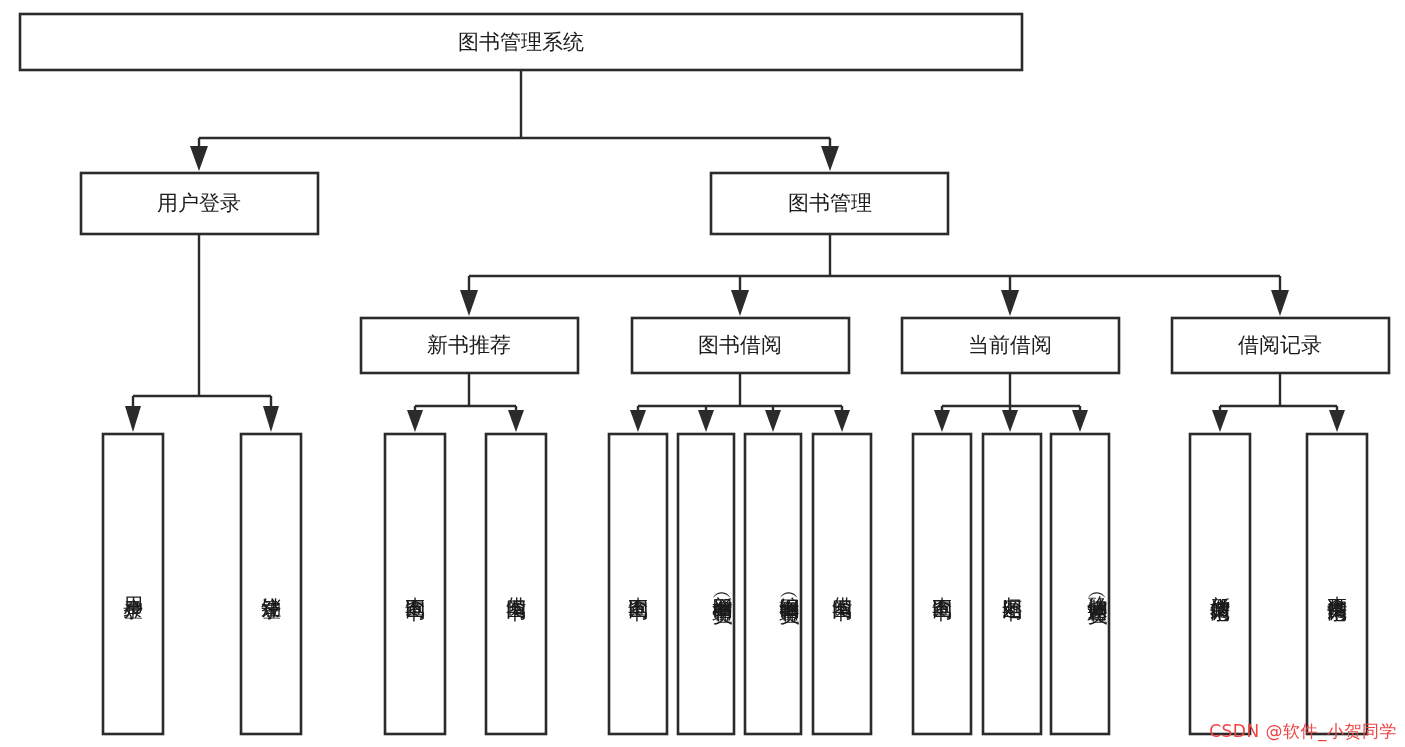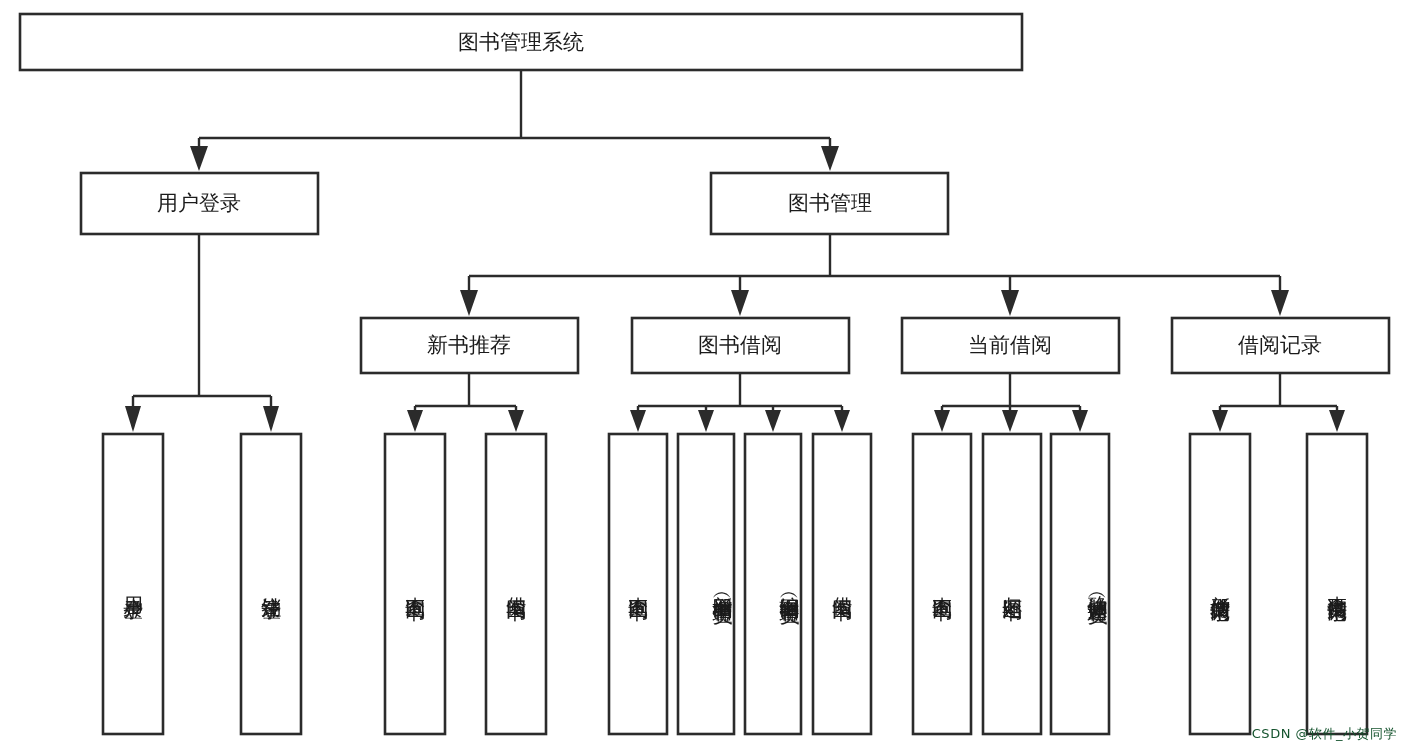--- a/index.html
+++ b/index.html
@@ -61,22 +61,22 @@
     align-items: center;
     justify-content: center;
     white-space: nowrap;
     pointer-events: none;
   }
   .watermark {
     position: absolute;
     right: 8px;
     bottom: 4px;
     font-family: "DejaVu Sans", "Liberation Sans", sans-serif;
-    font-size: 13px;
-    color: #14532d;
+    font-size: 17px;
+    color: #ef4444;
     white-space: nowrap;
     letter-spacing: 0.5px;
   }
 </style>
 </head>
 <body>
 
 <div id="diagram-root">
 
   <svg id="diagram-svg" viewBox="0 0 1405 747">

